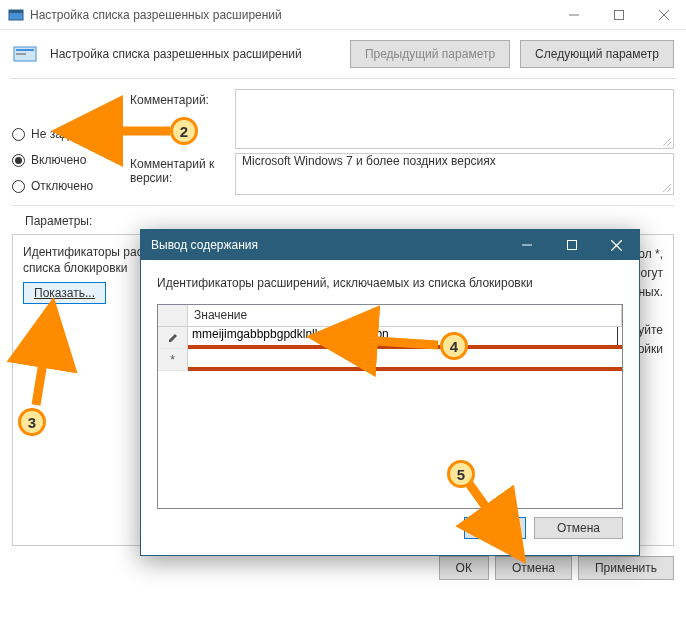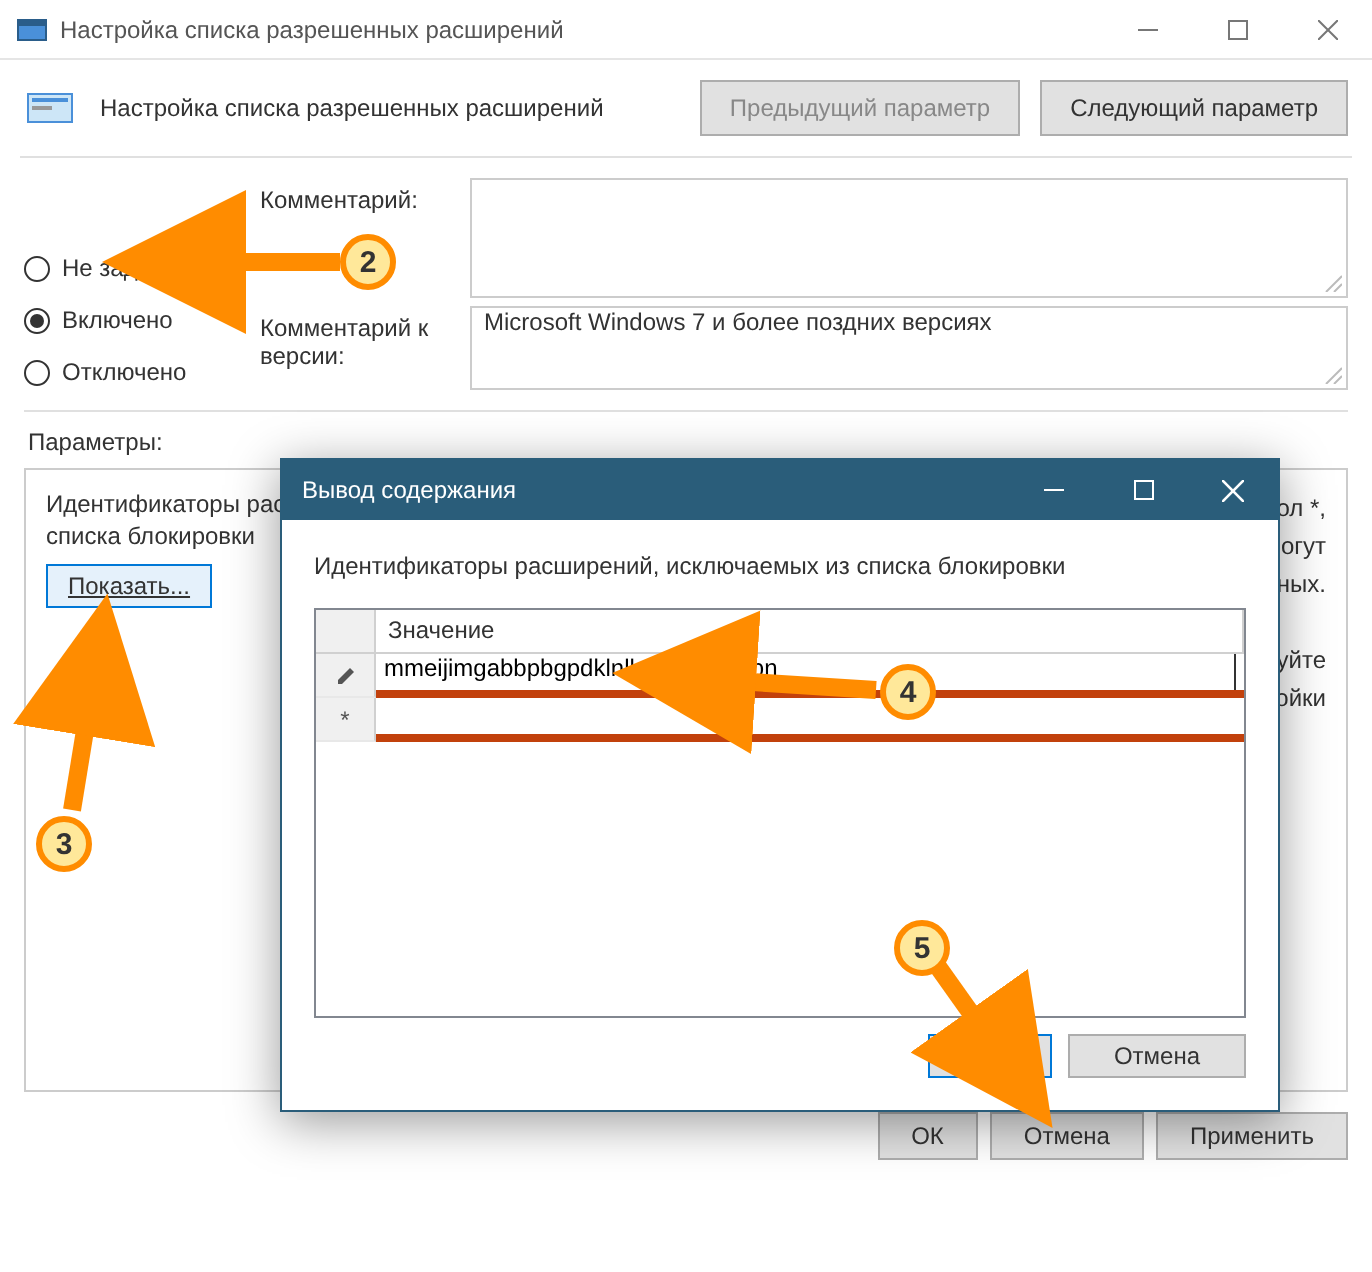--- a/index.html
+++ b/index.html
@@ -28,21 +28,21 @@
 
 .meta { flex: 1; }
 .meta-row { display: flex; gap: 10px; margin-bottom: 4px; }
 .meta-label { width: 95px; color: #333; padding-top: 4px; }
 .meta-box { flex: 1; height: 60px; border: 1px solid #ccc; background: #fff; position: relative; }
 .meta-box.short { height: 42px; padding: 0 6px; color: #333; }
 .mini-handle { position: absolute; right: 2px; bottom: 2px; width: 10px; height: 10px; }
 
 .sep { height: 1px; background: #e0e0e0; margin: 6px 12px 8px; }
 
-.params-label { padding: 0 14px 6px; color: #333; }
+.params-label { padding: 0 25px 6px; color: #333; }
 .lower { display: flex; gap: 10px; padding: 0 12px; }
 .params-box { width: 318px; height: 312px; border: 1px solid #ccc; padding: 10px; }
 .params-box .plabel { color: #333; line-height: 1.3; margin-bottom: 6px; }
 .show-btn { border: 1px solid #0078d7; background: #e5f1fb; height: 22px; padding: 0 10px; display: inline-flex; align-items: center; color: #333; text-decoration: underline; }
 .desc-box { flex: 1; height: 312px; border: 1px solid #ccc; padding: 10px; color: #333; line-height: 1.4; }
 
 .footer { display: flex; justify-content: flex-end; gap: 6px; padding: 10px 12px; }
 .btn { border: 1px solid #adadad; background: #e1e1e1; height: 24px; padding: 0 16px; display: inline-flex; align-items: center; color: #333; }
 
 

